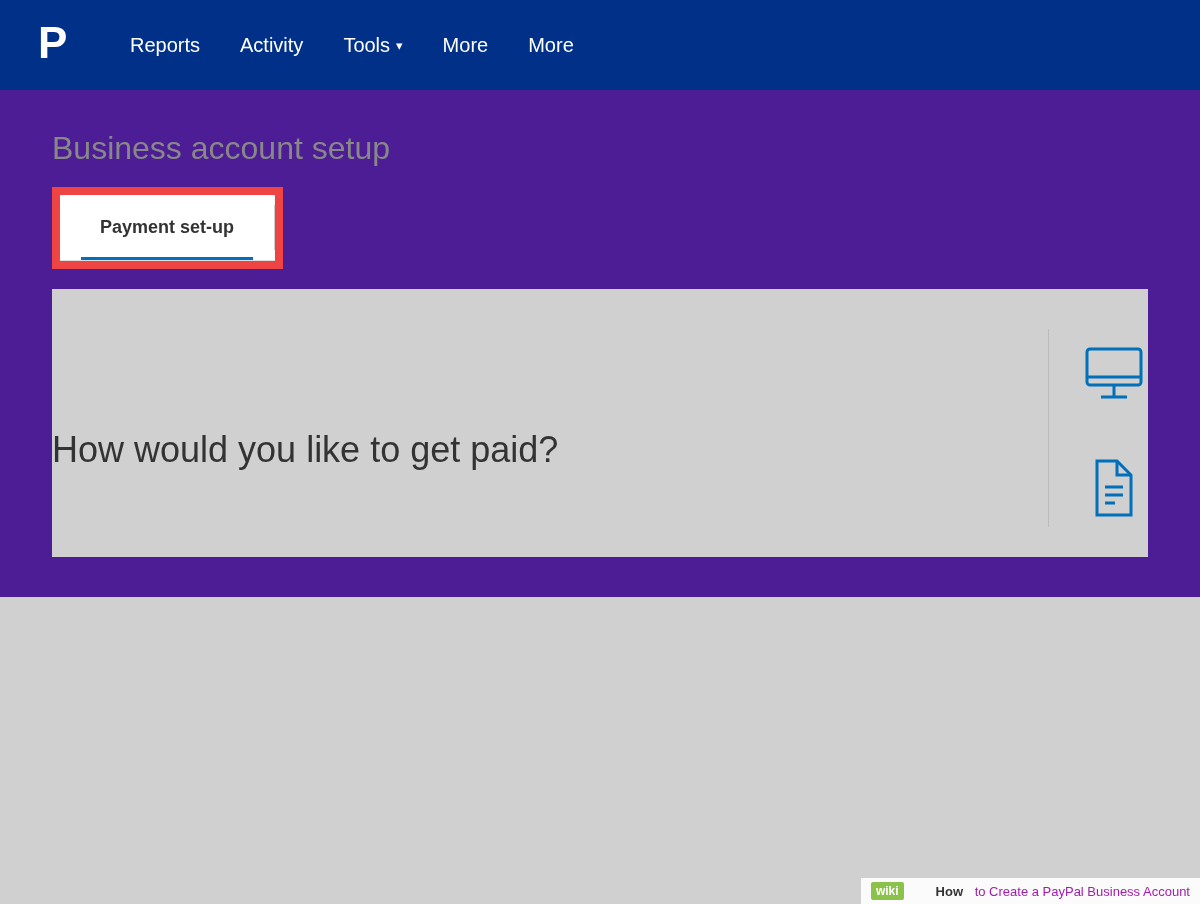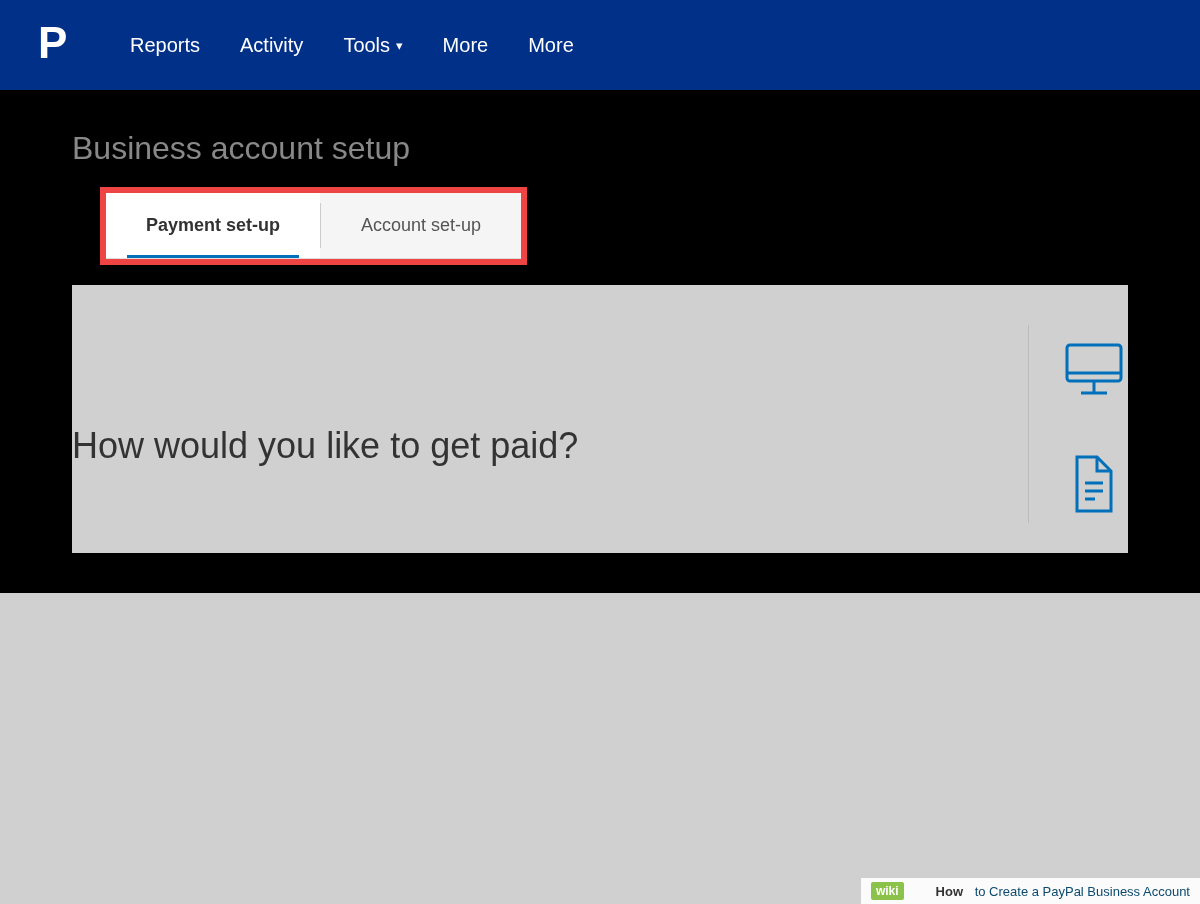--- a/index.html
+++ b/index.html
@@ -37,39 +37,38 @@
       display: flex;
       align-items: center;
       gap: 6px;
     }
     .chevron {
       font-size: 13px;
     }
 
     
     .main-content {
-      background: #000000;
-      padding: 40px 72px;
+      background: #4c1d95;
+      padding: 40px 52px;
       position: relative;
     }
 
     .page-title {
       font-size: 32px;
       color: #888888;
       font-weight: normal;
       margin-bottom: 20px;
     }
 
     
     .green-highlight {
-      border: 6px solid #ef4444;
+      border: 8px solid #ef4444;
       display: inline-block;
       position: relative;
       margin-bottom: 20px;
-      margin-left: 28px;
     }
 
     .tabs-container {
       display: flex;
       background: #f5f5f5;
       border-bottom: 1px solid #ddd;
     }
 
     .tab {
       padding: 22px 40px;
@@ -171,21 +170,21 @@
       padding: 2px 5px;
       font-size: 12px;
       border-radius: 2px;
     }
     .how-text {
       font-weight: bold;
       color: #333;
       padding-left: 28px;
     }
     .wikihow-title {
-      color: #0c4a6e;
+      color: #a21caf;
     }
   </style>
 </head>
 <body>
 
 <nav class="navbar">
   <div class="navbar-logo">
     <svg class="paypal-logo" viewBox="0 0 50 50" xmlns="http://www.w3.org/2000/svg">
       <text x="8" y="38" font-size="44" fill="white" font-weight="bold" font-family="Arial">P</text>
     </svg>
@@ -210,21 +209,20 @@
 </nav>
 
 <div class="main-content">
   <h1 class="page-title">Business account setup</h1>
 
   
   <div class="green-highlight">
     <div class="tabs-container">
       <button class="tab active">Payment set-up</button>
       <div class="tab-divider"></div>
-      <button class="tab">Account set-up</button>
     </div>
   </div>
 
   
   <div class="content-section">
     <div class="content-left">
       <h2 class="main-heading">How would you like to get paid?</h2>
     </div>
     <div class="content-right">
 

